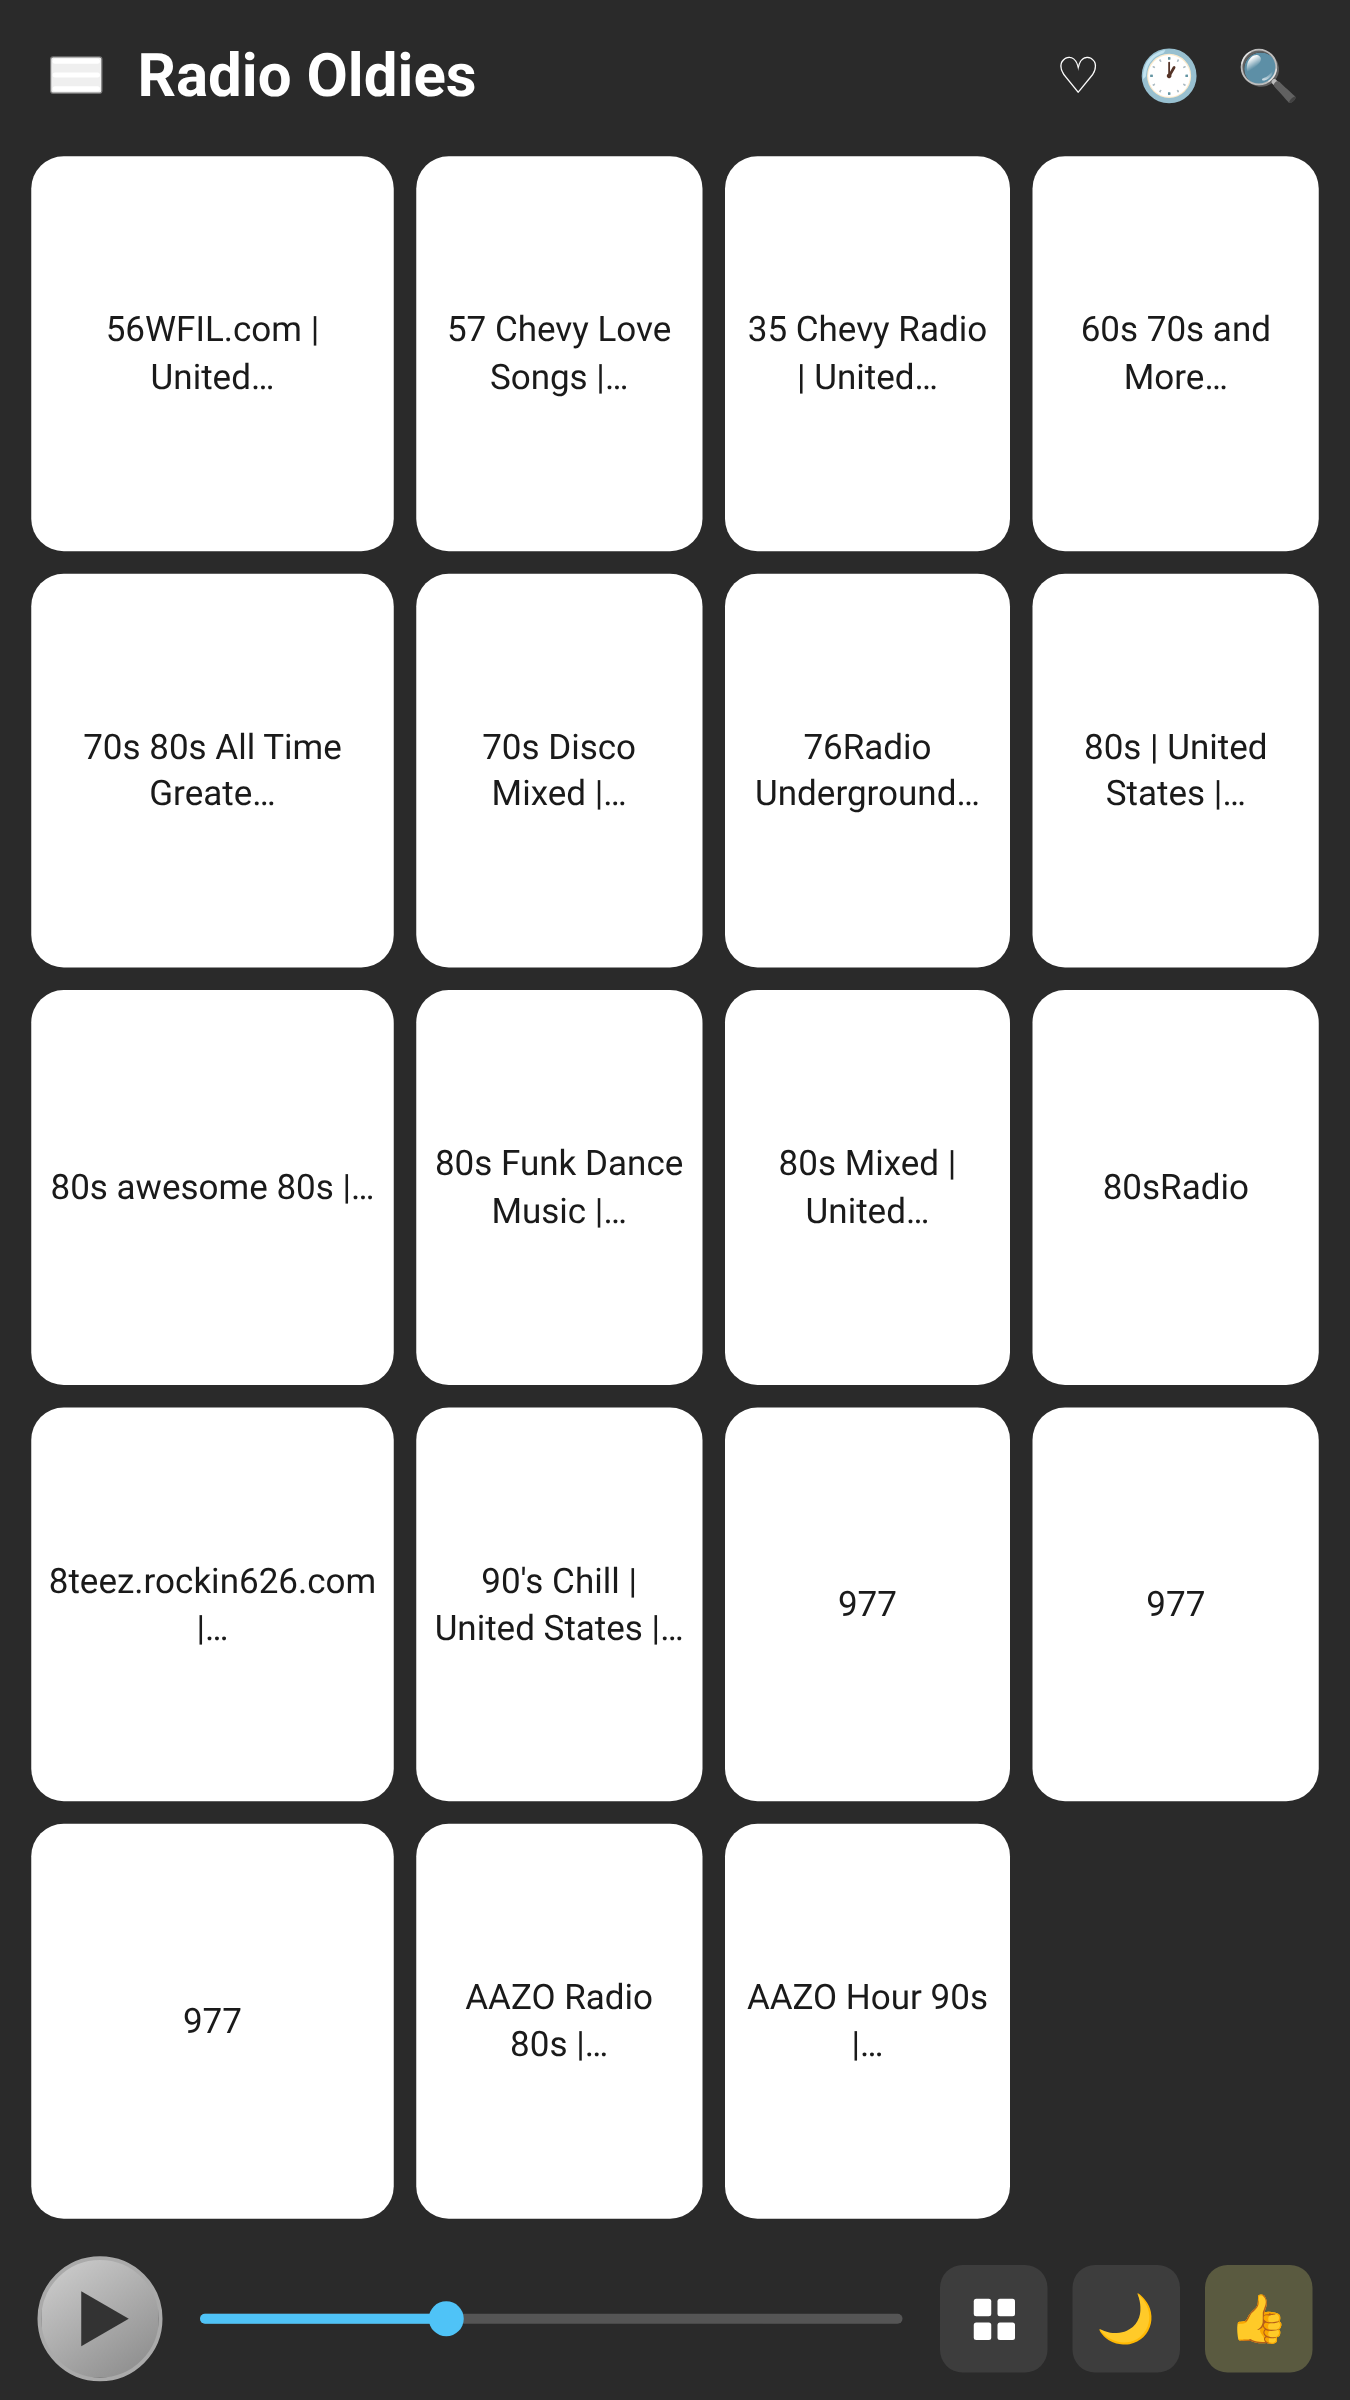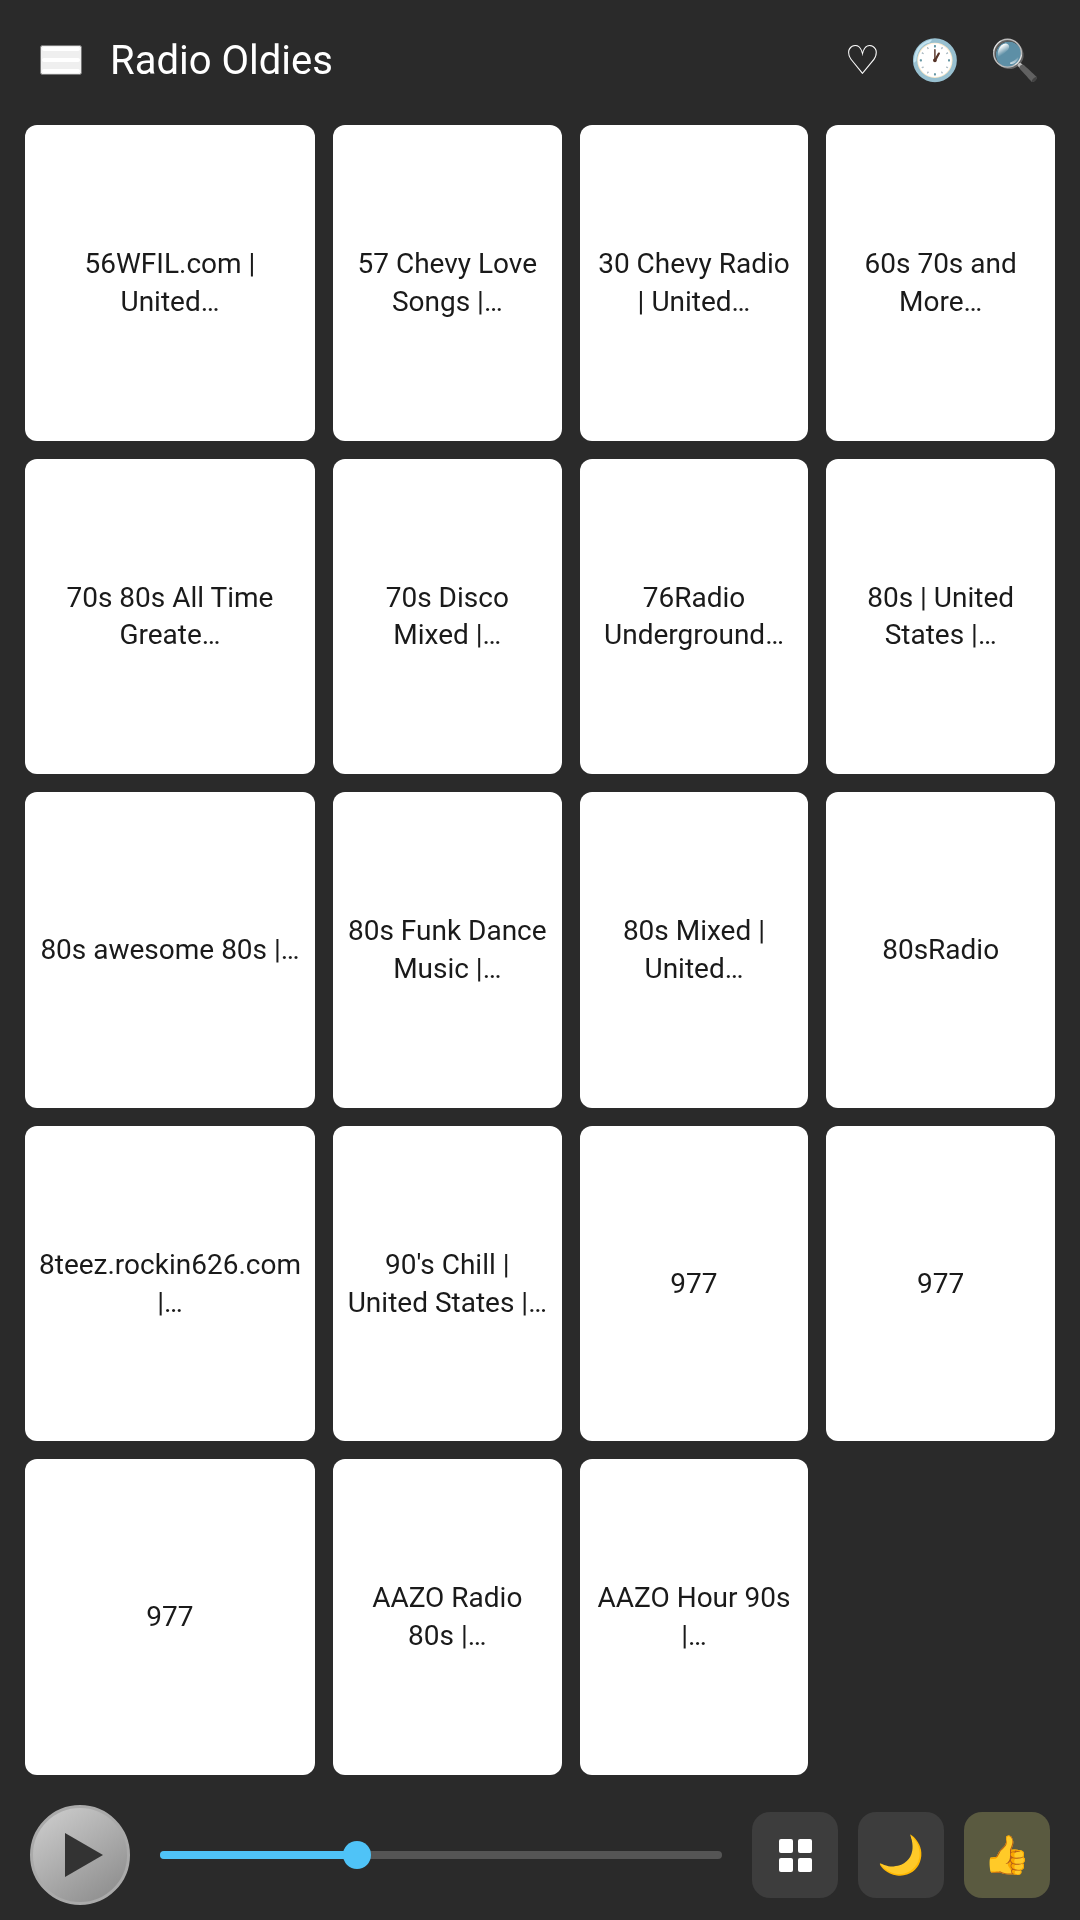--- a/index.html
+++ b/index.html
@@ -40,22 +40,22 @@
     .hamburger-icon span {
       display: block;
       width: 38px;
       height: 4px;
       background-color: white;
       border-radius: 2px;
     }
 
     .header-title {
       color: white;
-      font-size: 40px;
-      font-weight: 400;
+      font-size: 48px;
+      font-weight: 700;
     }
 
     .header-icons {
       display: flex;
       align-items: center;
       gap: 30px;
     }
 
     .header-icon-btn {
       background: none;
@@ -73,21 +73,21 @@
       padding: 15px 25px;
       display: grid;
       grid-template-columns: repeat(4, 1fr);
       gap: 18px;
       overflow-y: auto;
       height: calc(1920px - 110px - 130px);
     }
 
     .grid-item {
       background-color: #ffffff;
-      border-radius: 12px;
+      border-radius: 26px;
       display: flex;
       align-items: center;
       justify-content: center;
       text-align: center;
       padding: 20px 14px;
       min-height: 175px;
       cursor: pointer;
     }
 
     .grid-item-label {
@@ -220,21 +220,21 @@
 </div>
 
 <div class="grid-container" id="grid-container">
 <div class="grid-item">
       <span class="grid-item-label">56WFIL.com | United…</span>
     </div>
     <div class="grid-item">
       <span class="grid-item-label">57 Chevy Love Songs |…</span>
     </div>
     <div class="grid-item">
-      <span class="grid-item-label">30 Chevy Radio | United…</span>
+      <span class="grid-item-label">35 Chevy Radio | United…</span>
     </div>
     <div class="grid-item">
       <span class="grid-item-label">60s 70s and More…</span>
     </div>
     <div class="grid-item">
       <span class="grid-item-label">70s 80s All Time Greate…</span>
     </div>
     <div class="grid-item">
       <span class="grid-item-label">70s Disco Mixed |…</span>
     </div>

